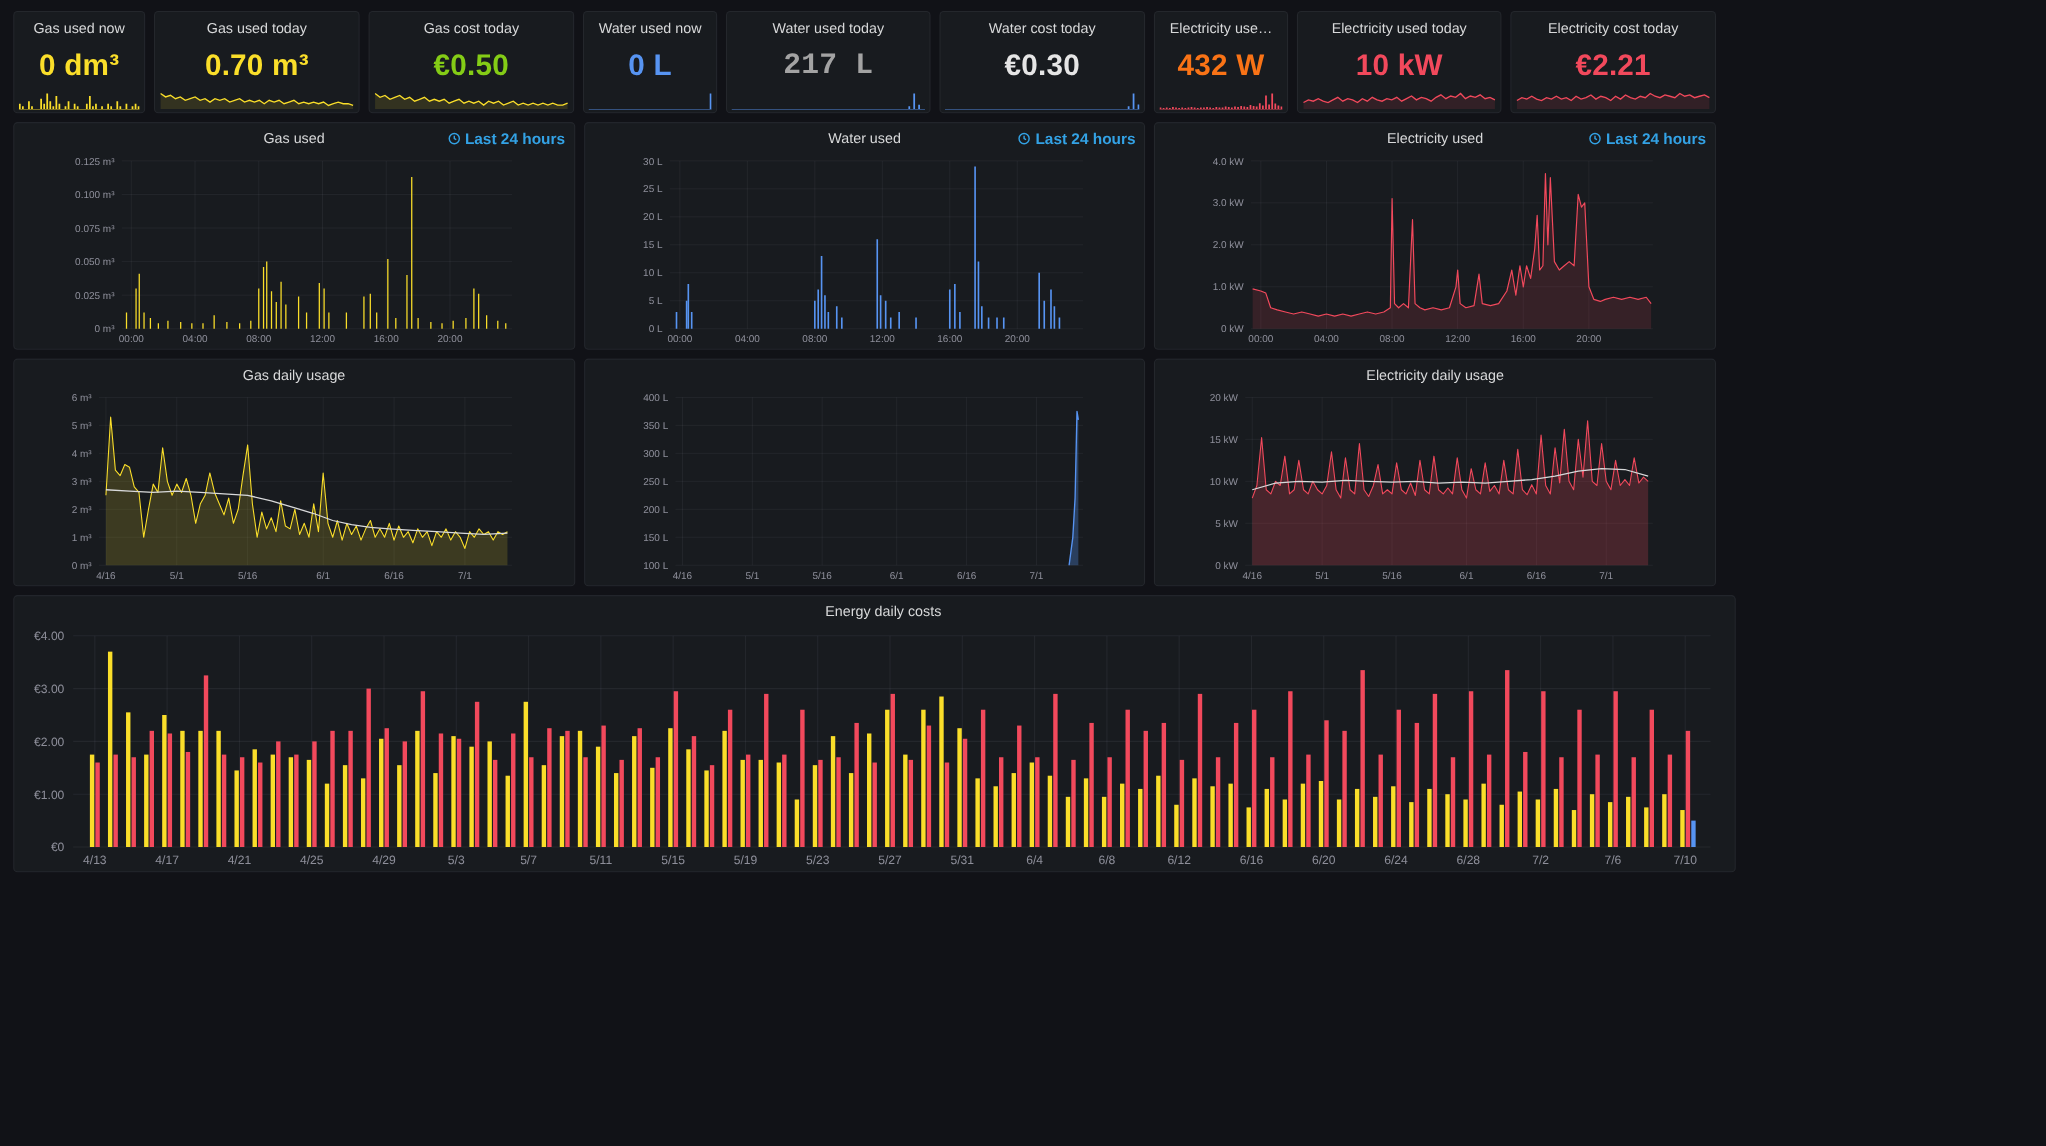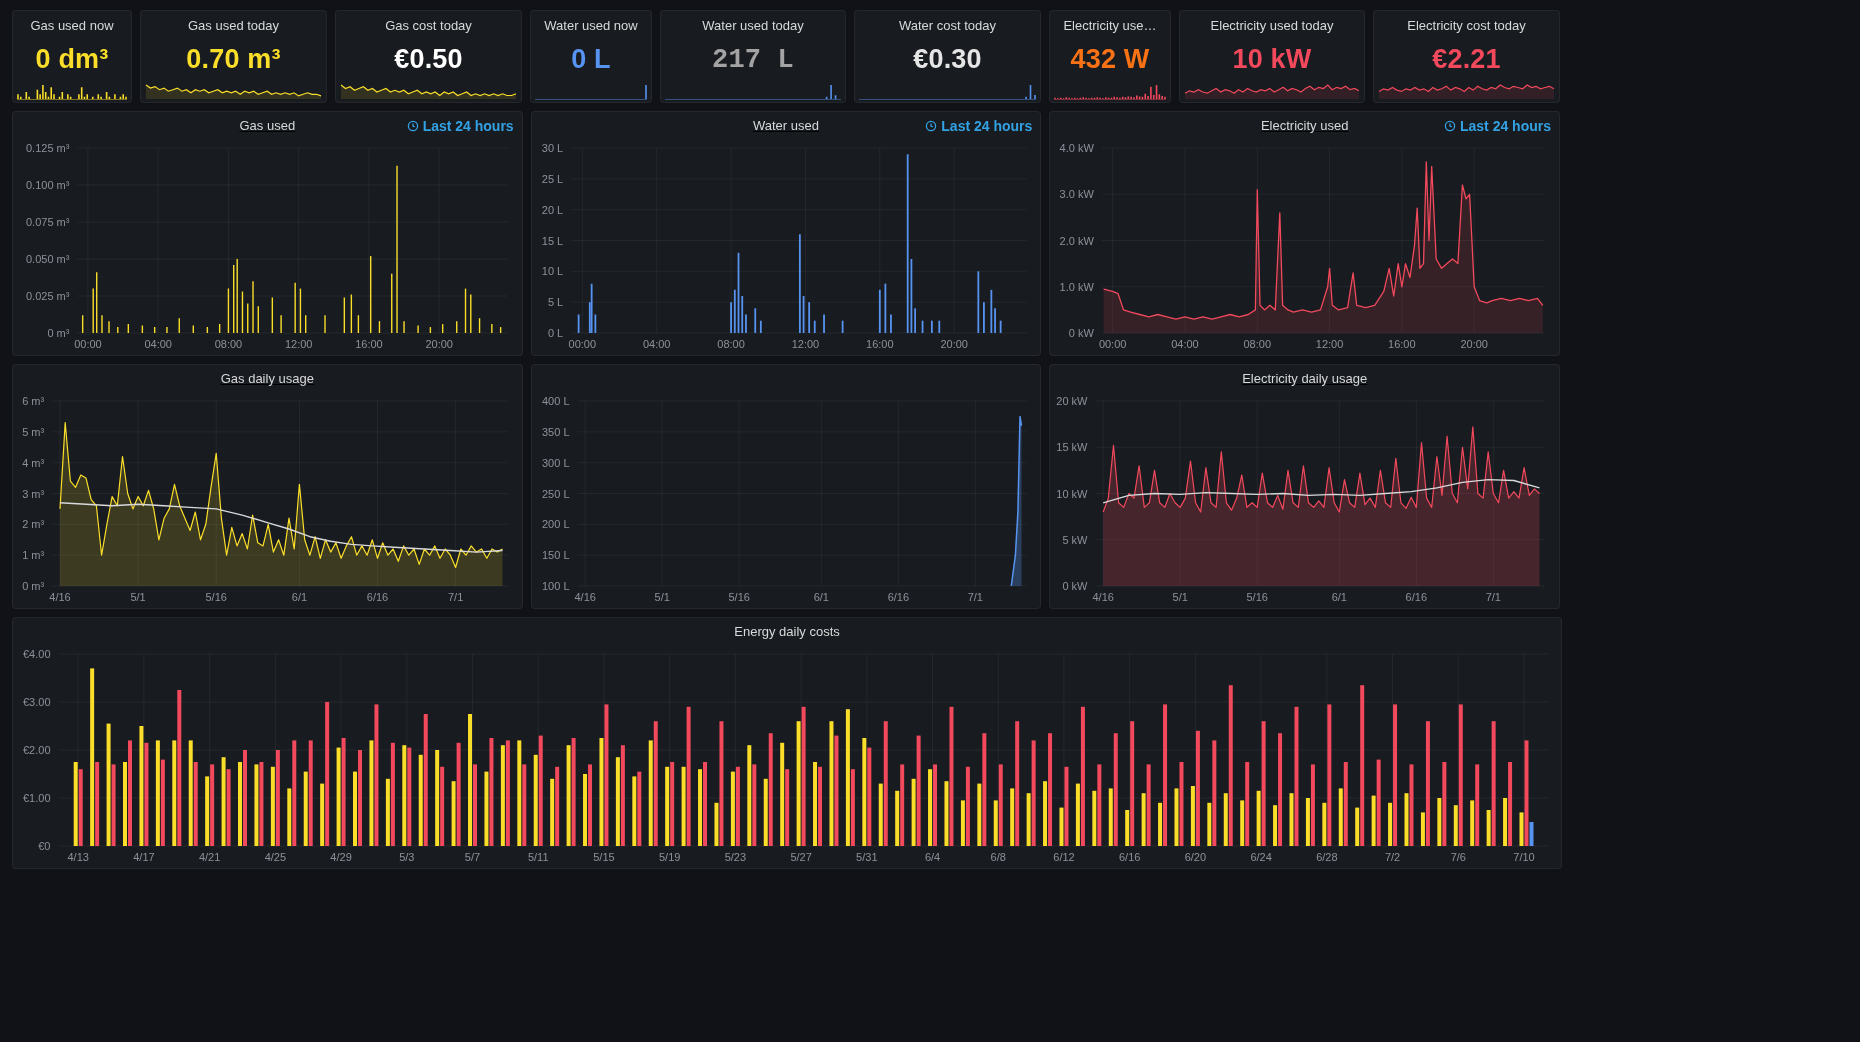--- a/index.html
+++ b/index.html
@@ -5,22 +5,22 @@
   html,body{margin:0;padding:0;}
   body{
     width:1860px;height:1042px;overflow:hidden;
     background:#111217;
     font-family:"Liberation Sans",sans-serif;
     -webkit-font-smoothing:antialiased;
   }
   .dash{position:relative;padding:10px 0 0 12px;width:1548px;}
   .row{margin-bottom:8px;}
   .stats-row{display:grid;grid-template-columns:120px 187px 187px 122px 186px 187px 122px 186px 187px;gap:8px;height:93px;}
-  .charts-row{display:grid;grid-template-columns:repeat(3,1fr);gap:8px;height:245px;width:1548px;text-decoration:underline;}
-  .full-row{height:250px;width:1548px;}
+  .charts-row{display:grid;grid-template-columns:repeat(3,1fr);gap:8px;height:207px;width:1548px;}
+  .full-row{height:250px;width:1548px;padding-left:16px;}
   .panel{
     background:#181b1f;border:1px solid rgba(204,204,220,0.07);border-radius:4px;
     position:relative;overflow:hidden;
   }
   .stat-title{
     text-align:center;font-size:13px;color:#d8d9da;font-weight:500;
     padding:7px 8px 0 8px;white-space:nowrap;overflow:hidden;text-overflow:ellipsis;
   }
   .stat-value{
     position:absolute;top:24px;bottom:18px;left:0;right:0;
@@ -81,21 +81,21 @@
     <div class="panel">
       <div class="stat-title">Gas used today</div>
       <div class="stat-value" style="color: rgb(250, 222, 42);">0.70 m³</div>
       <svg class="spark" viewBox="0 0 177 17">
           <polygon points="1,16 1.0,2.0 5.5,5.1 10.0,3.6 14.5,6.7 18.9,5.1 23.4,8.2 27.9,6.7 32.4,5.1 36.9,8.2 41.4,6.7 45.9,9.8 50.4,6.7 54.8,8.2 59.3,6.7 63.8,9.8 68.3,8.2 72.8,6.7 77.3,9.8 81.8,8.2 86.3,9.8 90.7,8.2 95.2,11.3 99.7,8.2 104.2,9.8 108.7,8.2 113.2,11.3 117.7,9.8 122.2,8.2 126.6,11.3 131.1,9.8 135.6,11.3 140.1,9.8 144.6,11.3 149.1,9.8 153.6,12.9 158.1,11.3 162.5,9.8 167.0,11.3 171.5,11.3 176.0,12.9 176,16" fill="#fade2a" fill-opacity="0.12"></polygon>
           <polyline points="1.0,2.0 5.5,5.1 10.0,3.6 14.5,6.7 18.9,5.1 23.4,8.2 27.9,6.7 32.4,5.1 36.9,8.2 41.4,6.7 45.9,9.8 50.4,6.7 54.8,8.2 59.3,6.7 63.8,9.8 68.3,8.2 72.8,6.7 77.3,9.8 81.8,8.2 86.3,9.8 90.7,8.2 95.2,11.3 99.7,8.2 104.2,9.8 108.7,8.2 113.2,11.3 117.7,9.8 122.2,8.2 126.6,11.3 131.1,9.8 135.6,11.3 140.1,9.8 144.6,11.3 149.1,9.8 153.6,12.9 158.1,11.3 162.5,9.8 167.0,11.3 171.5,11.3 176.0,12.9" fill="none" stroke="#fade2a" stroke-width="1.2"></polyline>
         </svg>
     </div>
     <div class="panel">
       <div class="stat-title">Gas cost today</div>
-      <div class="stat-value" style="color: #ffffff;">€0.50</div>
+      <div class="stat-value" style="color: #84cc16;">€0.50</div>
       <svg class="spark" viewBox="0 0 177 17">
           <polygon points="1,16 1.0,2.0 5.5,5.5 10.0,3.8 14.5,7.3 18.9,5.5 23.4,3.8 27.9,7.3 32.4,5.5 36.9,9.0 41.4,7.3 45.9,5.5 50.4,9.0 54.8,7.3 59.3,9.0 63.8,7.3 68.3,10.8 72.8,9.0 77.3,7.3 81.8,10.8 86.3,9.0 90.7,10.8 95.2,9.0 99.7,12.5 104.2,9.0 108.7,10.8 113.2,9.0 117.7,12.5 122.2,10.8 126.6,9.0 131.1,12.5 135.6,10.8 140.1,12.5 144.6,10.8 149.1,12.5 153.6,10.8 158.1,12.5 162.5,10.8 167.0,12.5 171.5,12.5 176.0,10.8 176,16" fill="#fade2a" fill-opacity="0.12"></polygon>
           <polyline points="1.0,2.0 5.5,5.5 10.0,3.8 14.5,7.3 18.9,5.5 23.4,3.8 27.9,7.3 32.4,5.5 36.9,9.0 41.4,7.3 45.9,5.5 50.4,9.0 54.8,7.3 59.3,9.0 63.8,7.3 68.3,10.8 72.8,9.0 77.3,7.3 81.8,10.8 86.3,9.0 90.7,10.8 95.2,9.0 99.7,12.5 104.2,9.0 108.7,10.8 113.2,9.0 117.7,12.5 122.2,10.8 126.6,9.0 131.1,12.5 135.6,10.8 140.1,12.5 144.6,10.8 149.1,12.5 153.6,10.8 158.1,12.5 162.5,10.8 167.0,12.5 171.5,12.5 176.0,10.8" fill="none" stroke="#fade2a" stroke-width="1.2"></polyline>
         </svg>
     </div>
     <div class="panel">
       <div class="stat-title">Water used now</div>
       <div class="stat-value" style="color: rgb(87, 148, 242);">0 L</div>
       <svg class="spark" viewBox="0 0 112 17">
           <line x1="0" y1="16.5" x2="112" y2="16.5" stroke="#5794f2" stroke-width="1" stroke-opacity="0.45"></line>

